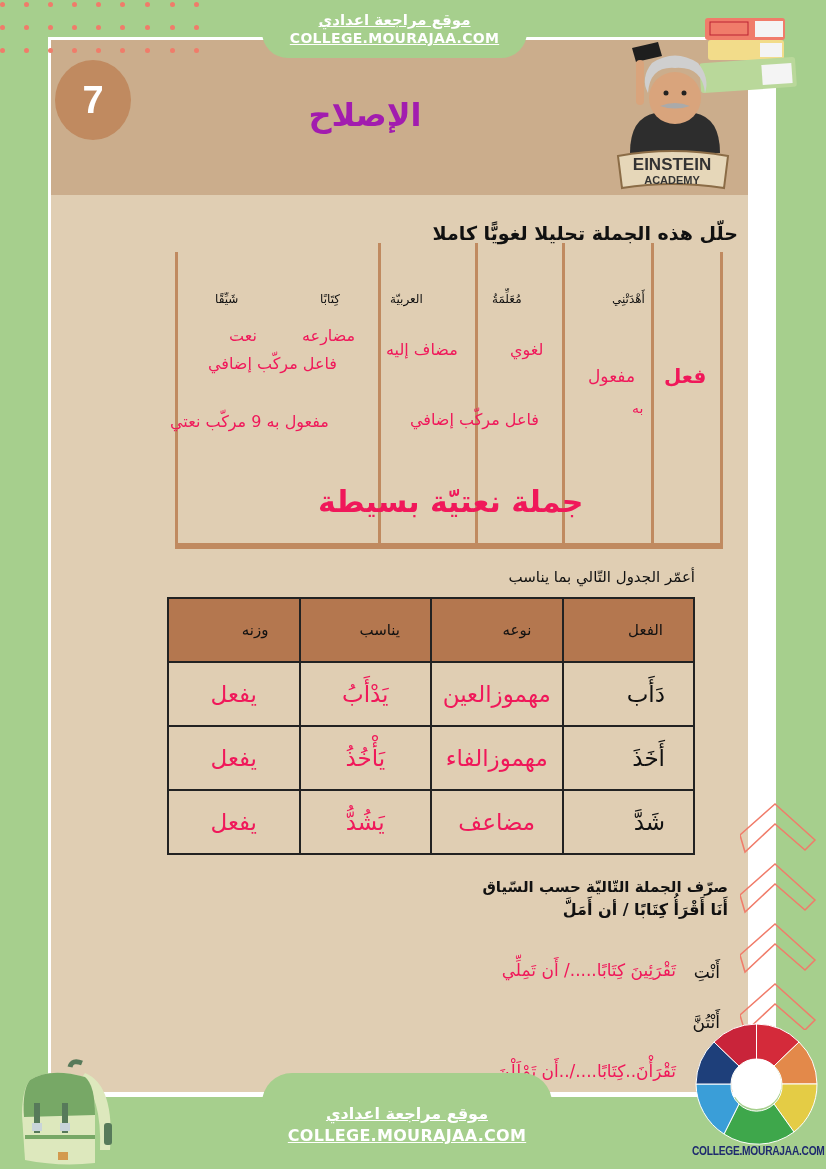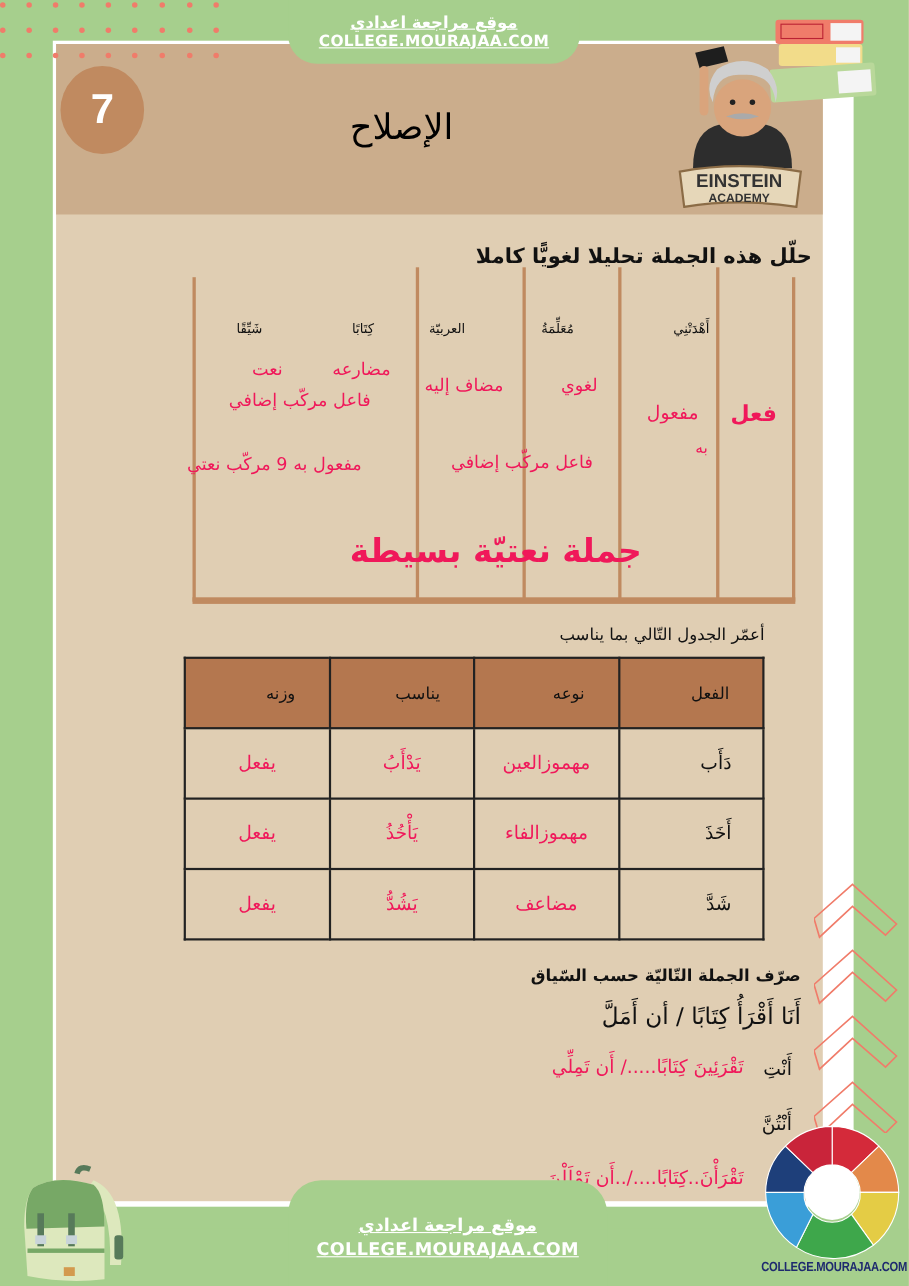--- a/index.html
+++ b/index.html
@@ -42,21 +42,21 @@
 
     
     #number-badge {
       left: 55px; top: 60px; width: 76px; height: 80px; border-radius: 50%;
       background: #c08a60; color: #fff; font-weight: bold; font-size: 38px;
       display: flex; align-items: center; justify-content: center;
       font-family: "Liberation Sans", sans-serif;
     }
     #page-title {
       left: 290px; top: 96px; width: 150px; text-align: center;
-      color: #000000; font-weight: normal; font-size: 32px; direction: rtl;
+      color: #a21caf; font-weight: bold; font-size: 32px; direction: rtl;
     }
 
     
     #logo-wrap { left: 610px; top: 38px; width: 125px; height: 158px; }
     #books-deco { left: 700px; top: 12px; width: 100px; height: 85px; }
     #q1-title {
       right: 88px; top: 222px; font-size: 19px; font-weight: bold; color: #111;
       direction: rtl; white-space: nowrap;
     }
     .vline { position: absolute; width: 3px; background: #c08a60; }
@@ -67,27 +67,27 @@
     #sentence-type { position: absolute; left: 318px; top: 484px; font-size: 30px; font-weight: bold; color: #f0185a; direction: rtl; white-space: nowrap; }
 
     
     #q2-title { right: 131px; top: 568px; font-size: 15px; color: #111; direction: rtl; white-space: nowrap; }
     #verb-table {
       position: absolute; left: 167px; top: 597px; width: 528px;
       border-collapse: collapse; direction: rtl; table-layout: fixed;
     }
     #verb-table th, #verb-table td { border: 2px solid #222; height: 64px; }
     #verb-table th { background: #b4774f; color: #111; font-weight: normal; font-size: 15px; text-align: right; padding-right: 30px; }
-    #verb-table td { background: #e0ceb3; font-size: 17px; }
+    #verb-table td { background: #e0ceb3; font-size: 23px; }
     #verb-table td.verb { color: #111; text-align: right; padding-right: 28px; }
     #verb-table td.red { color: #f0185a; text-align: center; }
 
     
     #q3-title { right: 98px; top: 878px; font-size: 15px; font-weight: bold; color: #111; direction: rtl; white-space: nowrap; }
-    #q3-example { right: 98px; top: 900px; font-size: 21px; font-weight: normal; color: #111; direction: rtl; white-space: nowrap; margin-top: 12px; }
+    #q3-example { right: 98px; top: 900px; font-size: 16px; font-weight: bold; color: #111; direction: rtl; white-space: nowrap; }
     .pron { position: absolute; font-size: 17px; color: #111; direction: rtl; white-space: nowrap; }
     .conj { position: absolute; font-size: 17px; color: #f0185a; direction: rtl; white-space: nowrap; }
 
     
     #footer-logo { left: 694px; top: 1022px; width: 125px; height: 125px; }
     #footer-logo-text { left: 692px; top: 1144px; font-size: 12px; font-weight: bold; color: #1e2a6e; font-family: "Liberation Sans", sans-serif; letter-spacing: -0.3px; white-space: nowrap; transform: scaleX(0.85); transform-origin: left; }
 
     
     #backpack { left: 10px; top: 1055px; width: 110px; height: 114px; }
   </style>

